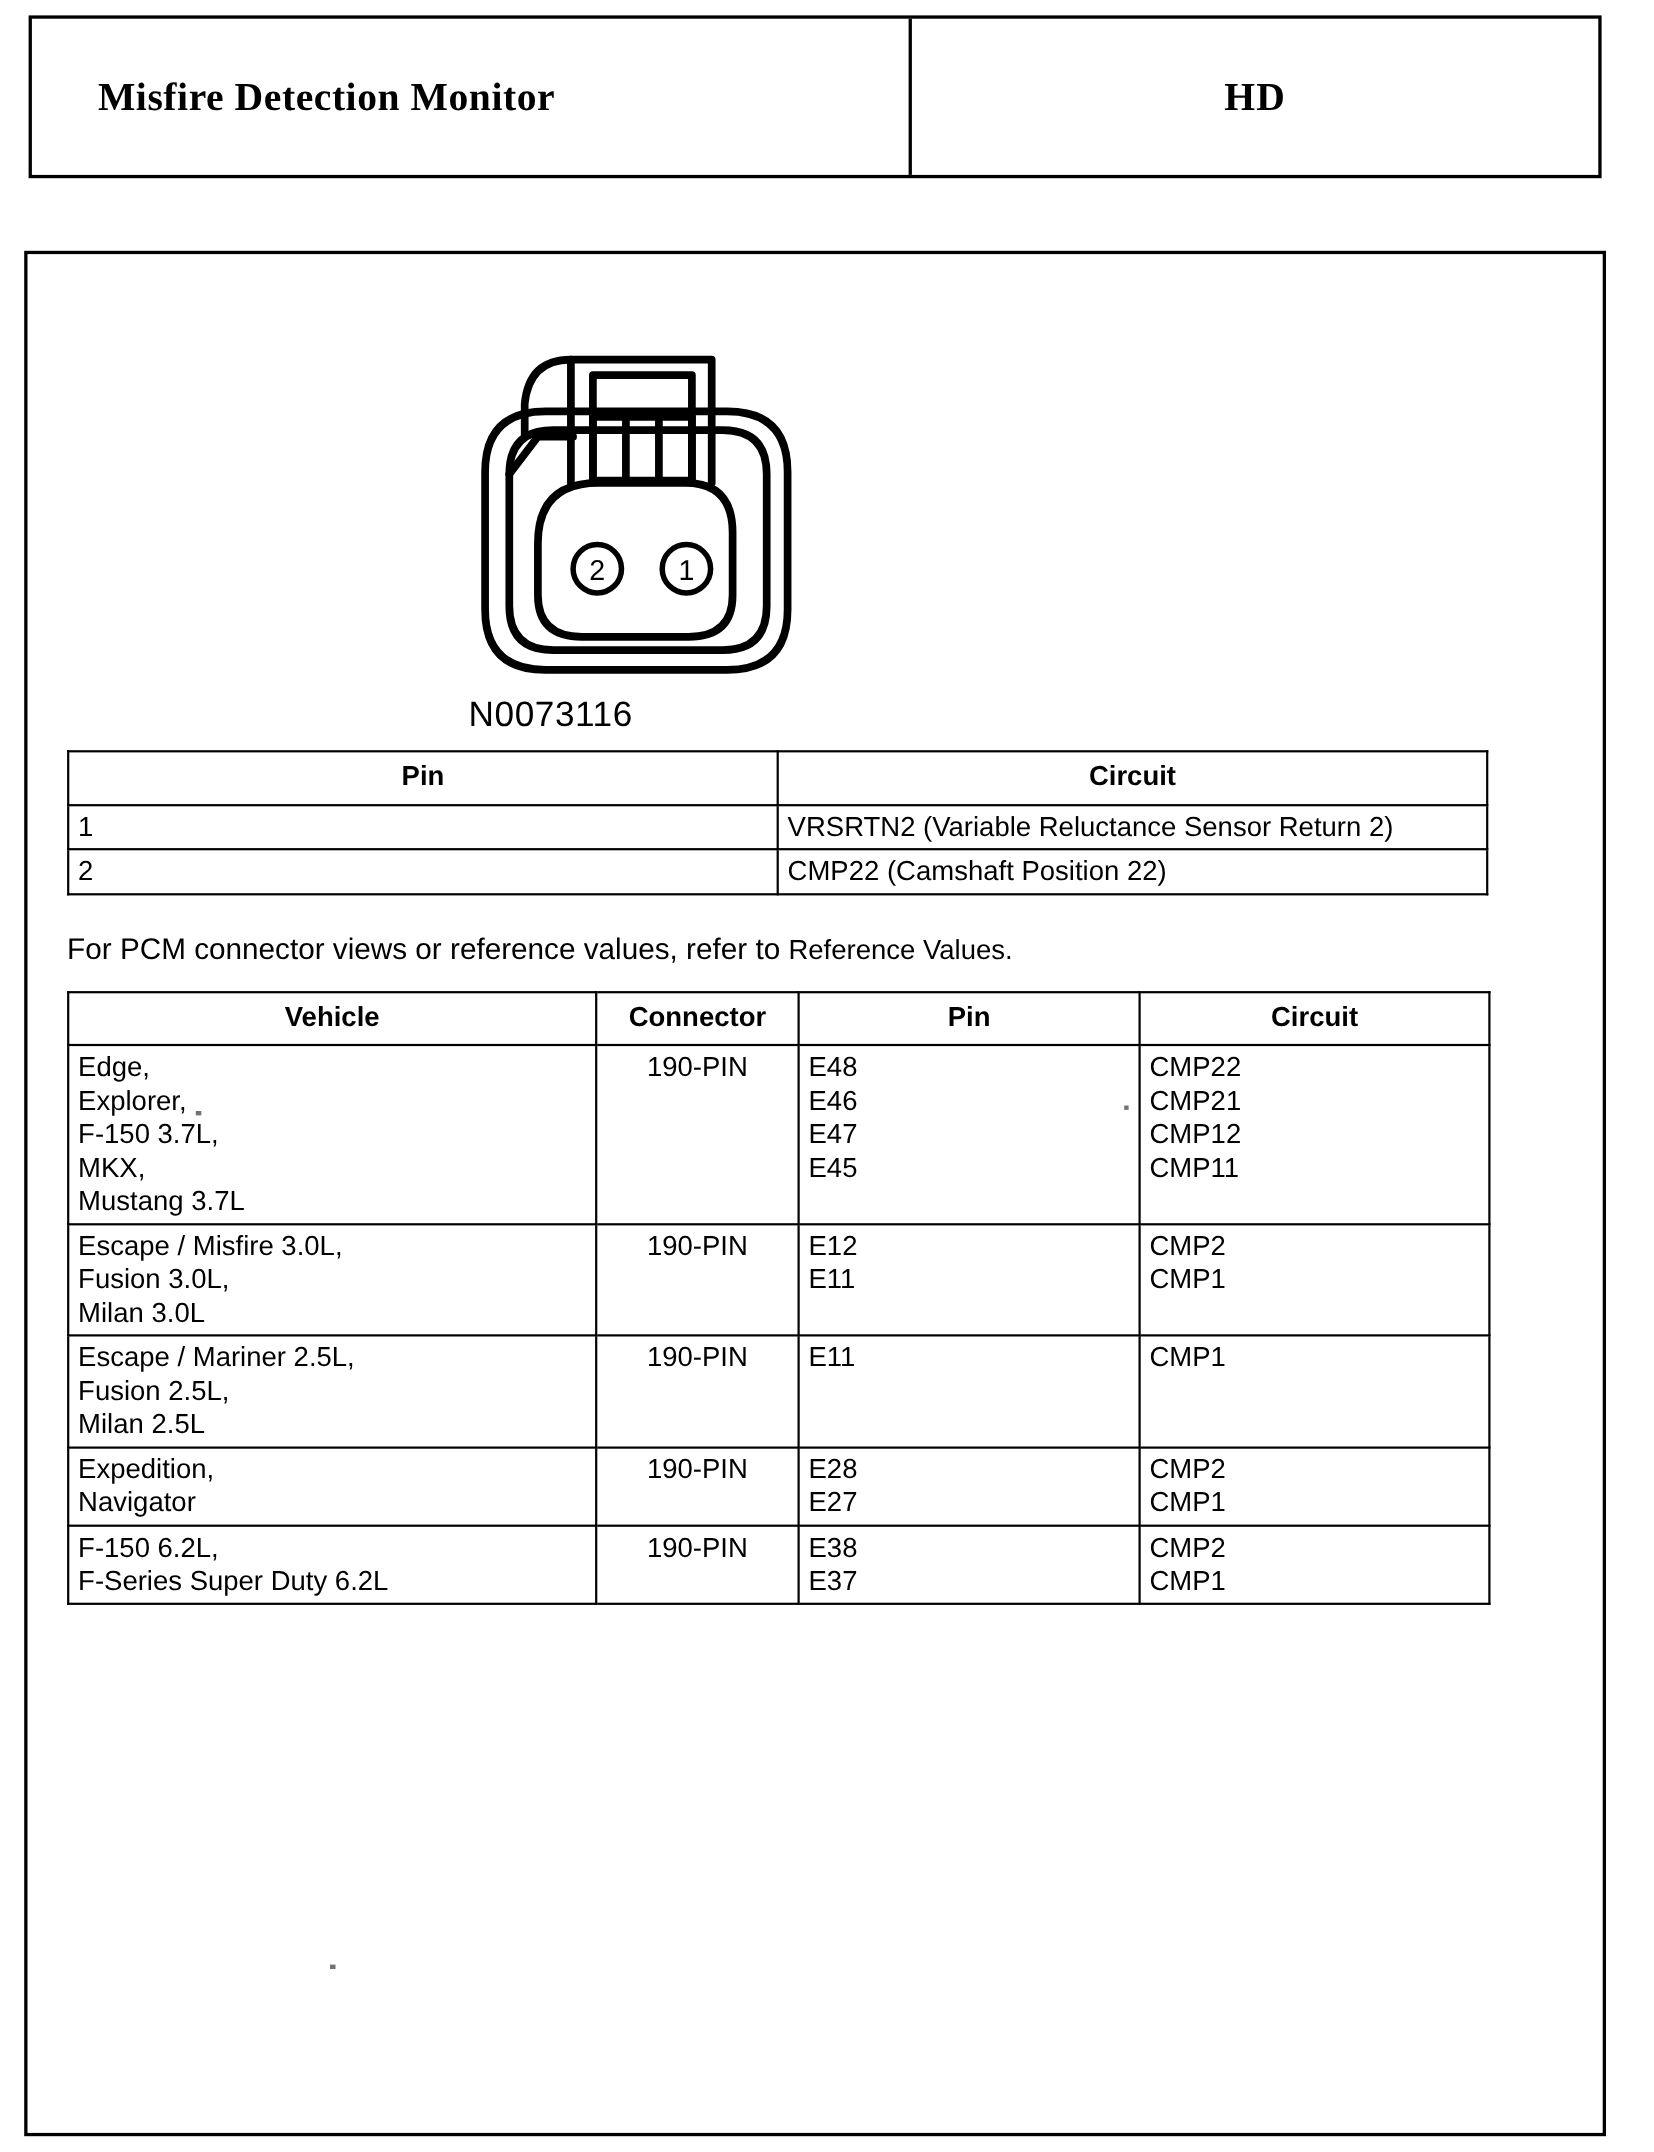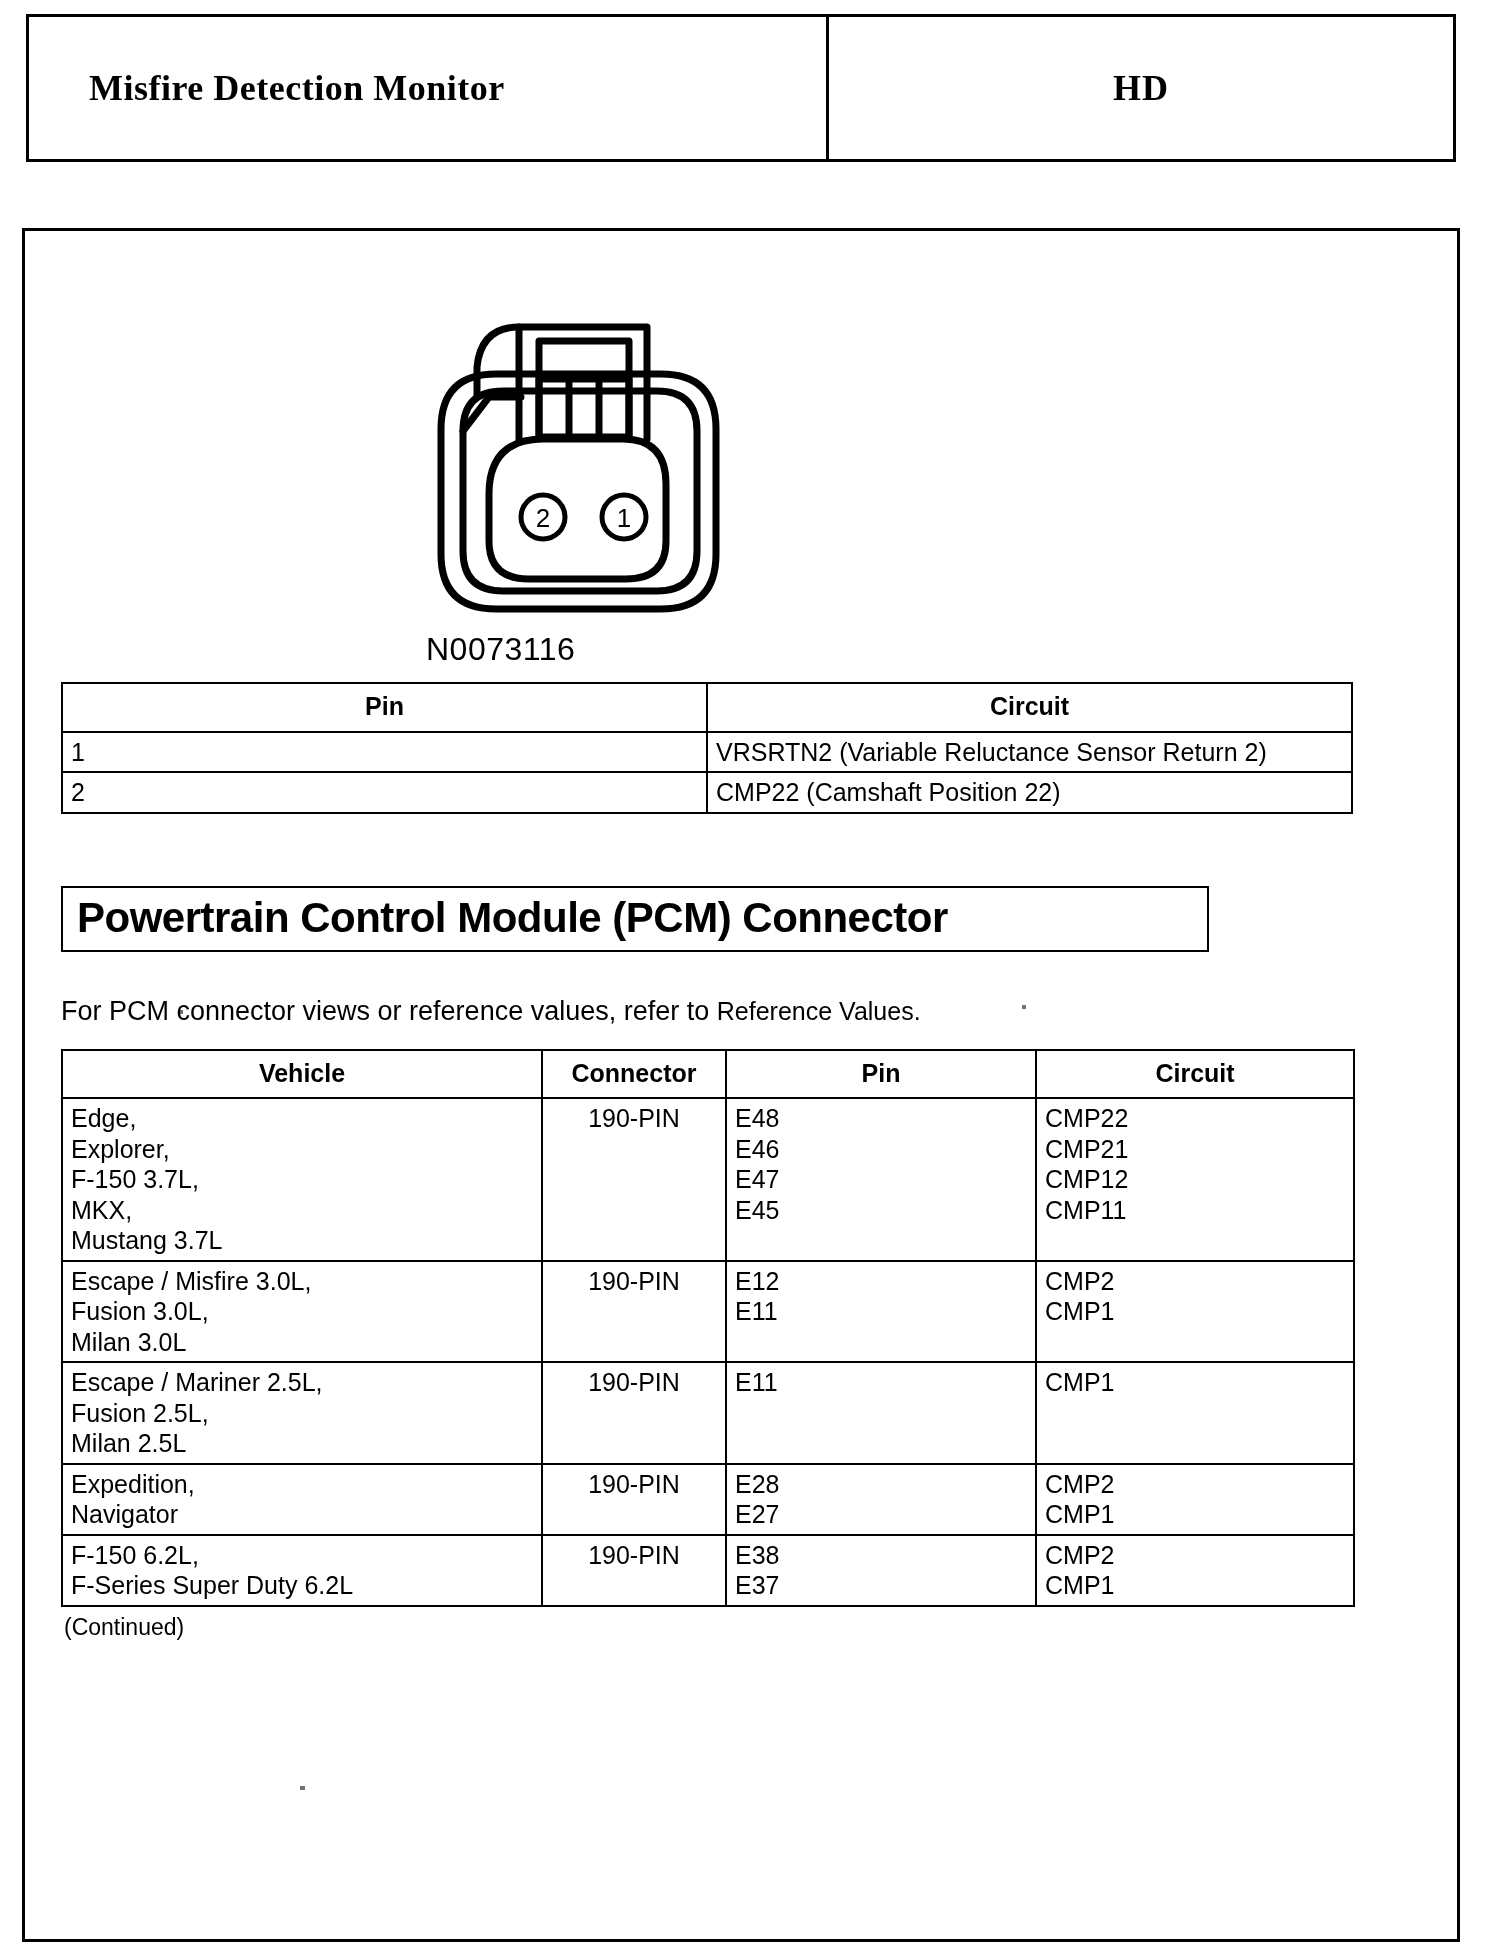--- a/index.html
+++ b/index.html
@@ -239,23 +239,20 @@
           <td class="left">VRSRTN2 (Variable Reluctance Sensor Return 2)</td>
         </tr>
         <tr>
           <td class="left">2</td>
           <td class="left">CMP22 (Camshaft Position 22)</td>
         </tr>
       </tbody>
     </table>
 
     
-    <div class="section-box" id="pcm-title-box" style="margin-top:72px">
-      <span class="txt">Powertrain Control Module (PCM) Connector</span>
-    </div>
 
     
     <div class="note-line">
       <span>For PCM connector views or reference values, refer to </span><span class="ref">Reference Values.</span>
     </div>
 
     
     <table class="doc" id="vehicle-table">
       <colgroup>
           <col class="v1">
@@ -350,20 +347,19 @@
               <span>E37</span>
             </td>
             <td class="left stack">
               <span>CMP2</span>
               <span>CMP1</span>
             </td>
           </tr>
         </tbody>
     </table>
 
-    <div class="continued">(Continued)</div>
 
   </div>
 </div>
 
 <div class="speckle" style="left:178px; top:1010px; width:5px; height:4px;"></div>
 <div class="speckle" style="left:1022px; top:1005px; width:4px; height:4px;"></div>
 <div class="speckle" style="left:300px; top:1786px; width:5px; height:4px;"></div>
 
 </body></html>

